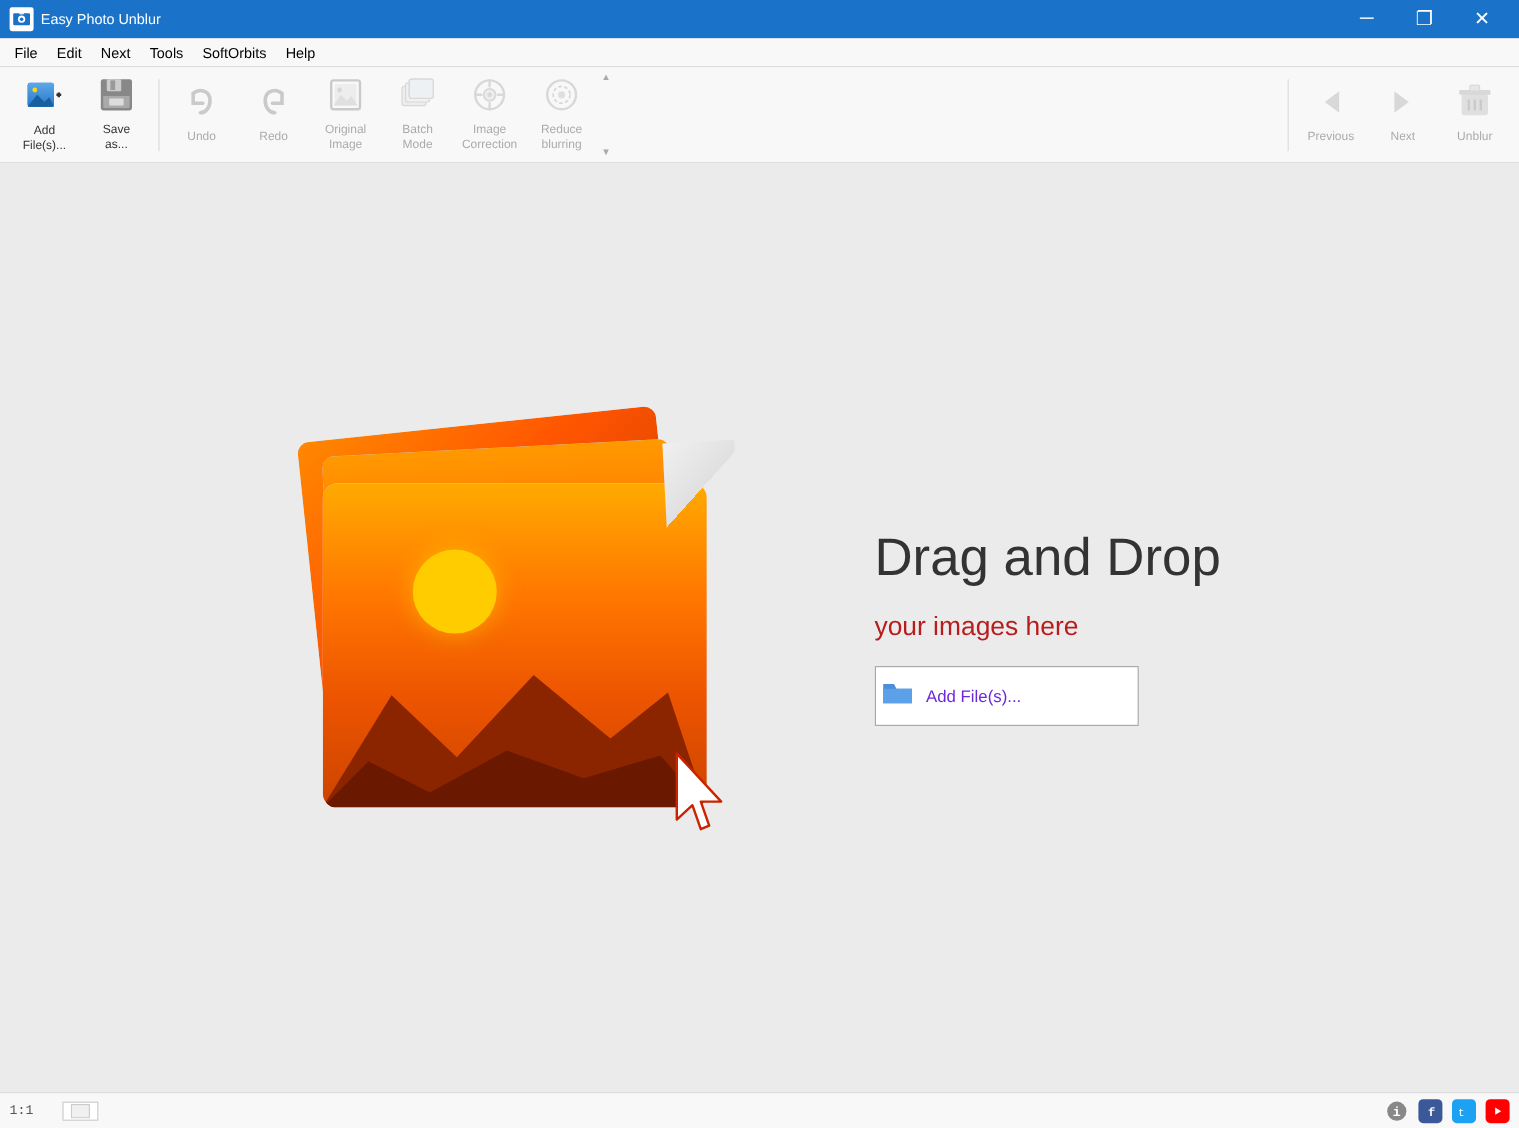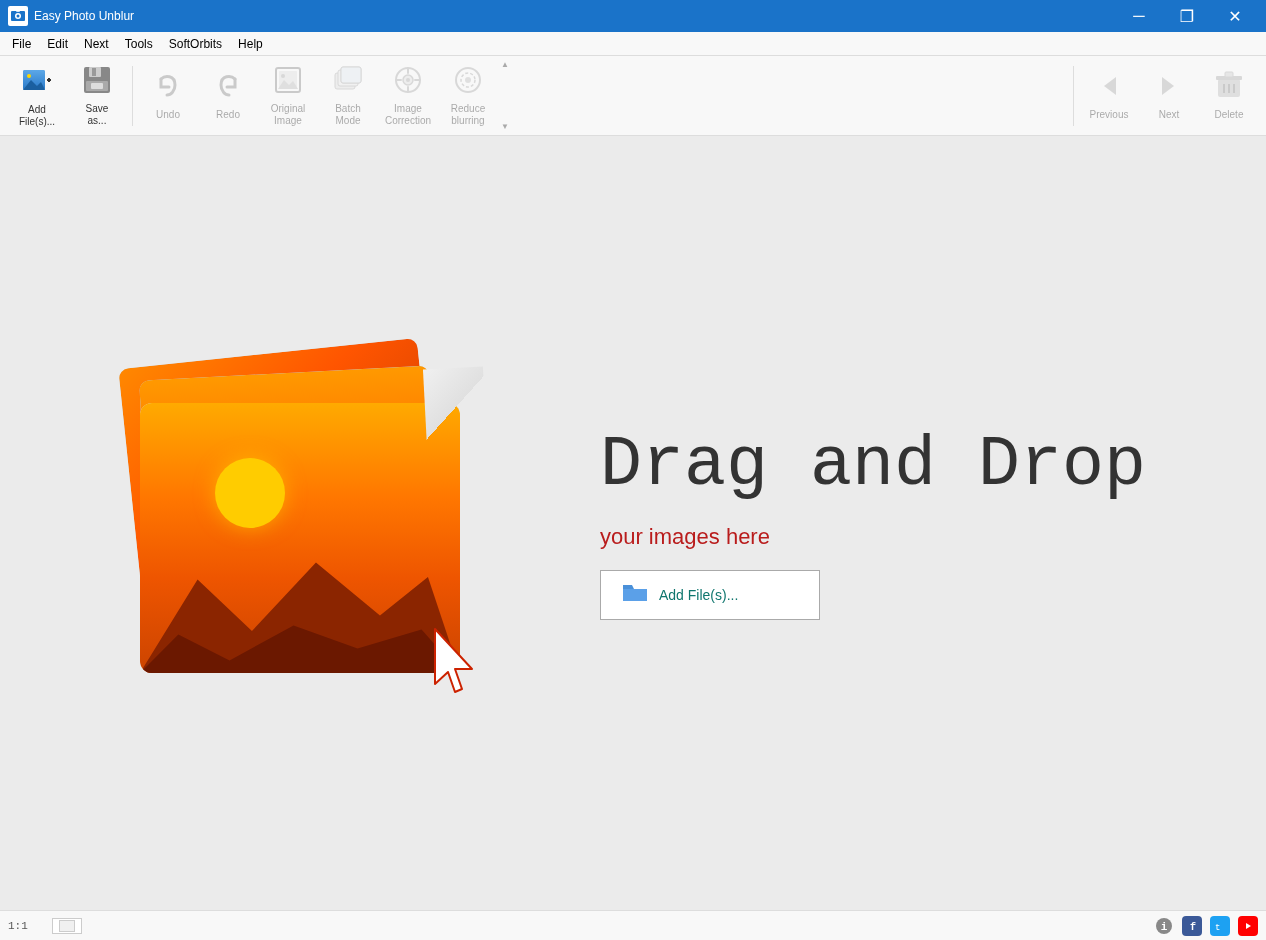--- a/index.html
+++ b/index.html
@@ -101,32 +101,32 @@
     .img-illustration {
       position: relative;
       width: 420px; height: 380px;
     }
 
     
     .drop-text-area {
       display: flex; flex-direction: column; align-items: flex-start; gap: 20px;
     }
     .drag-drop-title {
-      font-size: 70px; font-weight: 300; color: #333; line-height: 1.1; font-family: Liberation Mono, monospace;
+      font-size: 44px; font-weight: 300; color: #333; line-height: 1.1;
     }
     .drag-drop-subtitle {
       font-size: 22px; color: #b91c1c; font-weight: 400;
     }
     .add-files-btn {
       display: flex; align-items: center; gap: 10px;
-      padding: 10px 20px;
+      padding: 10px 4px;
       border: 1px solid #aaa;
       background: white;
       cursor: pointer;
-      font-size: 14px; color: #0f766e;
+      font-size: 14px; color: #6d28d9;
       min-width: 220px;
     }
     .folder-icon-btn { font-size: 22px; }
 
     
     .status-bar {
       background: #f8f8f8;
       border-top: 1px solid #ddd;
       height: 30px;
       display: flex; align-items: center;
@@ -313,21 +313,21 @@
       <div class="toolbar-btn-icon">
         <svg width="28" height="30" viewBox="0 0 28 30">
           <rect x="3" y="8" width="22" height="18" rx="2" fill="#bbb"></rect>
           <rect x="1" y="5" width="26" height="4" rx="1" fill="#aaa"></rect>
           <rect x="10" y="1" width="8" height="5" rx="1" fill="#ccc" stroke="#aaa" stroke-width="1"></rect>
           <line x1="9" y1="13" x2="9" y2="22" stroke="#888" stroke-width="2"></line>
           <line x1="14" y1="13" x2="14" y2="22" stroke="#888" stroke-width="2"></line>
           <line x1="19" y1="13" x2="19" y2="22" stroke="#888" stroke-width="2"></line>
         </svg>
       </div>
-      <div class="toolbar-btn-label">Delete</div>
+      <div class="toolbar-btn-label">Unblur</div>
     </div>
   </div>
 </div>
 
 <div class="main-content">
   <div class="drop-area">
 
     <div class="img-illustration">
 
       <div style="position:absolute; top:20px; left:10px; width:300px; height:240px; background:#d0d0d0; border-radius:10px; transform:rotate(-6deg); overflow:hidden;">

